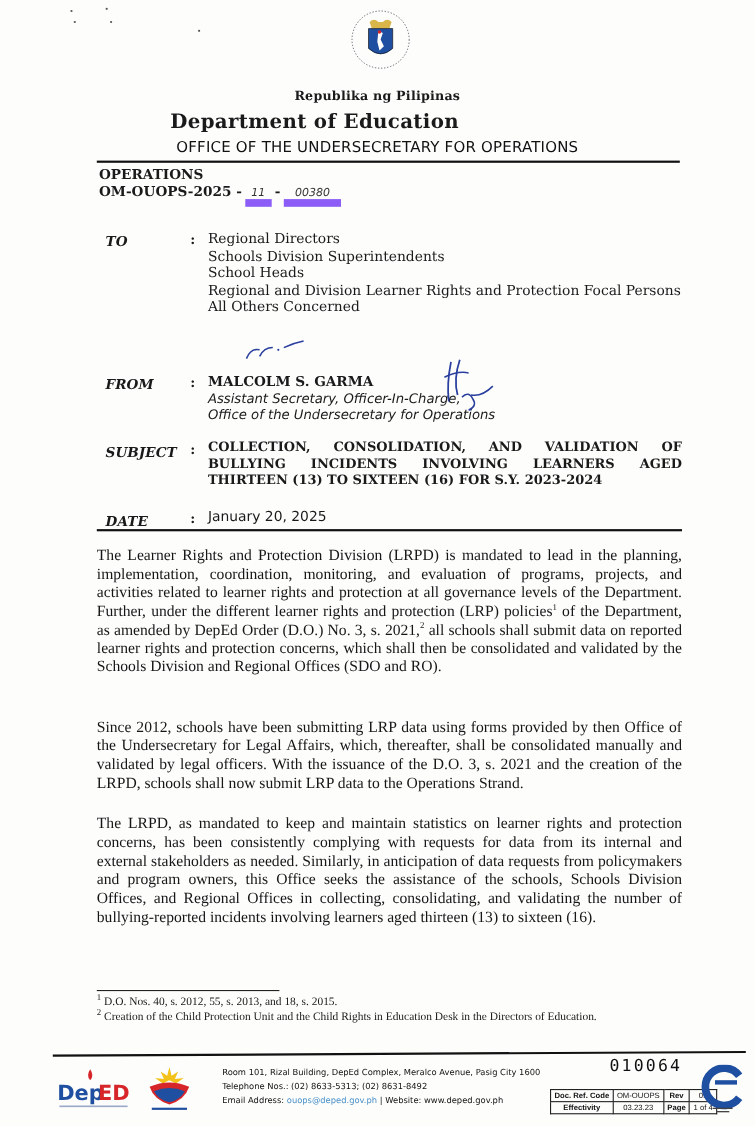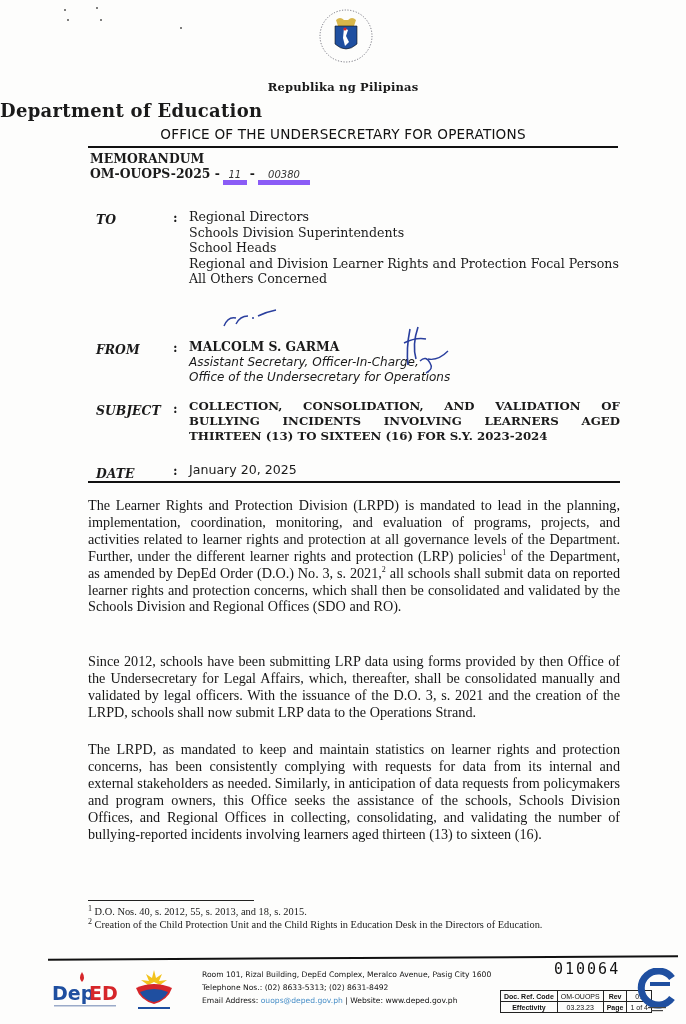--- a/index.html
+++ b/index.html
@@ -5,32 +5,32 @@
   * { box-sizing: border-box; margin: 0; padding: 0; }
   html, body { width: 686px; height: 1024px; background: #fdfdfc; overflow: hidden; }
   body { position: relative; font-family: "DejaVu Serif", serif; color: #1a1a1a; }
 
   .speck { position: absolute; width: 2px; height: 2px; background: #555; border-radius: 50%; }
 
   
   .seal { position: absolute; left: 318px; top: 8px; width: 56px; height: 56px; }
   .republika { position: absolute; left: 0; width: 686px; top: 80px; text-align: center;
     font-family: "DejaVu Serif", serif; font-weight: bold; font-size: 11.5px; letter-spacing: 0.2px; }
-  .deped-title { position: absolute; left: 0; width: 572px; top: 100px; 
+  .deped-title { position: absolute; left: 0; width: 572px; top: 100px; text-align: center;
     font-family: "DejaVu Serif", serif; font-weight: bold; font-size: 18px; letter-spacing: 0.3px; }
   .office { position: absolute; left: 0; width: 686px; top: 126px; text-align: center;
     font-family: "DejaVu Sans", sans-serif; font-size: 13.6px; letter-spacing: 0.2px; color: #111; }
   .header-rule { position: absolute; left: 88px; top: 146px; width: 530px; height: 2px; background: #111; }
 
   
   .memo-label { position: absolute; left: 90px; top: 151px; font-family: "DejaVu Serif", serif;
     font-weight: bold; font-size: 12.4px; }
   .memo-number { position: absolute; left: 90px; top: 166px; font-family: "DejaVu Serif", serif;
     font-weight: bold; font-size: 12.4px; display: flex; align-items: baseline; }
-  .hand-blank { display: inline-block; border-bottom: 5px solid #8b5cf6; text-align: center;
+  .hand-blank { display: inline-block; border-bottom: 7px solid #8b5cf6; text-align: center;
     font-family: "DejaVu Sans", sans-serif; font-weight: normal; font-style: italic; font-size: 10px; color: #333; }
   .blank-a { width: 24px; margin: 0 3px; }
   .blank-b { width: 52px; margin-left: 3px; }
 
   
   .field-label { position: absolute; left: 96px; font-family: "DejaVu Serif", serif; font-weight: bold; font-size: 12.4px; font-style: italic; }
   .colon { position: absolute; left: 173px; font-family: "DejaVu Serif", serif; font-size: 12.4px; font-weight: bold; }
   .to-list { position: absolute; left: 189px; top: 209px; font-family: "DejaVu Serif", serif; font-size: 12.6px; line-height: 15.6px; }
   .from-name { position: absolute; left: 189px; top: 339px; font-family: "DejaVu Serif", serif; font-weight: bold; font-size: 12.4px; }
   .from-role { position: absolute; left: 189px; top: 355px; font-family: "DejaVu Sans", sans-serif; font-style: italic; font-size: 12px; line-height: 15px; }
@@ -83,21 +83,21 @@
   <path d="M18 12 Q22 8 26 12 L30 12 Q34 8 38 12 L36 18 L20 18 Z" fill="#d8b64a"></path>
   <path d="M17 18 L39 18 L39 36 Q28 46 17 36 Z" fill="#1f4fa0" stroke="#111" stroke-width="0.6"></path>
   <path d="M26 20 L30 22 L28 28 L31 34 L27 38 L25 30 Z" fill="#fff"></path>
   <circle cx="27" cy="21" r="1.6" fill="#d6262a"></circle>
 </svg>
 <div class="republika">Republika ng Pilipinas</div>
 <div class="deped-title">Department of Education</div>
 <div class="office">OFFICE OF THE UNDERSECRETARY FOR OPERATIONS</div>
 <div class="header-rule"></div>
 
-<div class="memo-label">MEMORANDUM</div>
+<div class="memo-label">OPERATIONS</div>
 <div class="memo-number">
   <span>OM-OUOPS-2025 -</span>
   <span class="hand-blank blank-a">11</span>
   <span>-</span>
   <span class="hand-blank blank-b">00380</span>
 </div>
 
 <div class="field-label" style="top:212px">TO</div>
 <div class="colon" style="top:210px">:</div>
 <div class="to-list">

